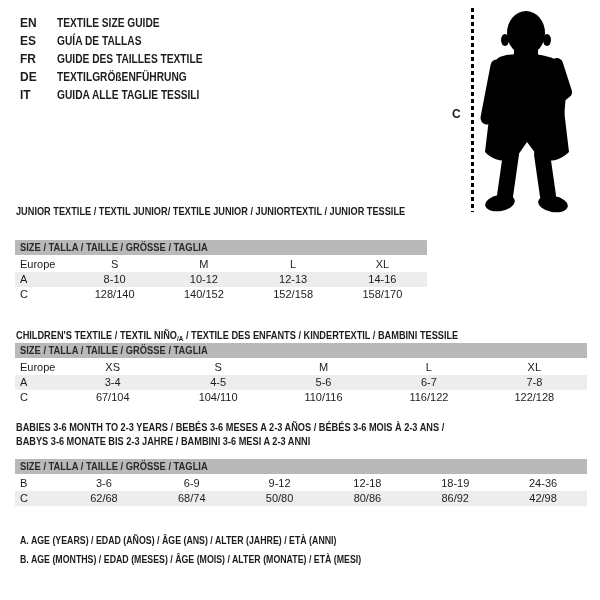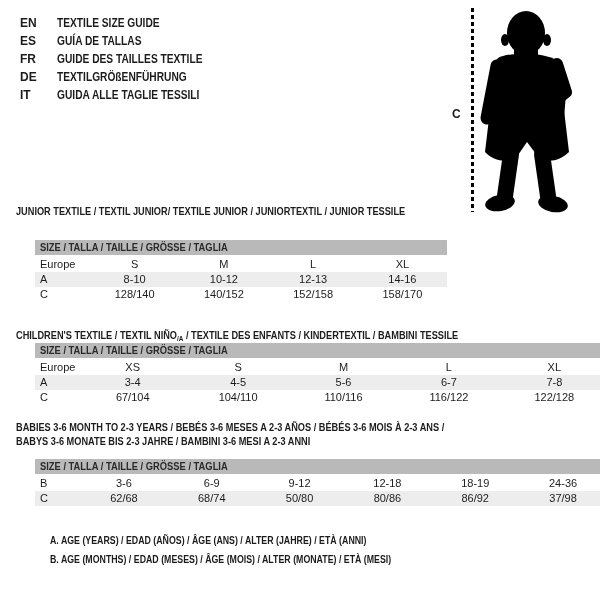--- a/index.html
+++ b/index.html
@@ -22,40 +22,40 @@
   
   .measure-line {
     position:absolute; left:471px; top:8px; width:3px; height:204px;
     background:repeating-linear-gradient(to bottom, var(--silhouette,#000) 0 4px, transparent 4px 7px);
   }
   .figure-label { position:absolute; left:452px; top:107px; font-size:12px; font-weight:bold; }
   .baby-svg { position:absolute; left:478px; top:6px; width:100px; height:208px; color:var(--silhouette,#000); }
 
   
   .tbl-title { position:absolute; left:16px; font-size:11.5px; font-weight:bold; line-height:14px; }
-  .tbl { position:absolute; left:15px; font-size:11px;margin-left:20px; }
+  .tbl { position:absolute; left:15px; font-size:11px; }
   .tbl-header {
     height:15px; line-height:15px; background:var(--header-bar,#b9b9b9);
     font-weight:bold; color:#2a2a2a; padding-left:5px; margin-bottom:2px;
   }
   .trow { display:flex; height:15px; line-height:15px; }
   .trow.shade { background:var(--row-shade,#ededed); }
   .cell-label { flex:0 0 55px; padding-left:5px; text-align:left; }
   .tbl.wide .cell-label { flex:0 0 45px; }
   .cell { flex:1; text-align:center; }
   #t1 { top:240px; width:412px; }
   #t2 { top:343px; width:572px; }
   #t3 { top:459px; width:572px; }
   #t1-title { top:204px; }
   #t2-title { top:328px; }
   #t3-title { top:420px; }
   .sub { font-size:8px; vertical-align:-2px; }
 
   
-  .notes { position:absolute; left:20px; top:531px;margin-left:30px; }
+  .notes { position:absolute; left:20px; top:531px; }
   .note-line { height:19px; line-height:19px; font-size:11px; font-weight:bold; }
 </style>
 </head>
 <body>
 
 <div class="canvas">
 
   <div class="lang-block">
     <div class="lang-row">
       <span class="lang-code">EN</span>
@@ -179,21 +179,21 @@
       <div class="cell">18-19</div>
       <div class="cell">24-36</div>
     </div>
     <div class="trow shade">
       <div class="cell-label">C</div>
       <div class="cell">62/68</div>
       <div class="cell">68/74</div>
       <div class="cell">50/80</div>
       <div class="cell">80/86</div>
       <div class="cell">86/92</div>
-      <div class="cell">37/98</div>
+      <div class="cell">42/98</div>
     </div>
   </div>
 
   <div class="notes">
     <div class="note-line"><span class="cond">A. AGE (YEARS) / EDAD (AÑOS) / ÂGE (ANS) / ALTER (JAHRE) / ETÀ (ANNI)</span></div>
     <div class="note-line"><span class="cond">B. AGE (MONTHS) / EDAD (MESES) / ÂGE (MOIS) / ALTER (MONATE) / ETÀ (MESI)</span></div>
   </div>
 
 </div>
 

